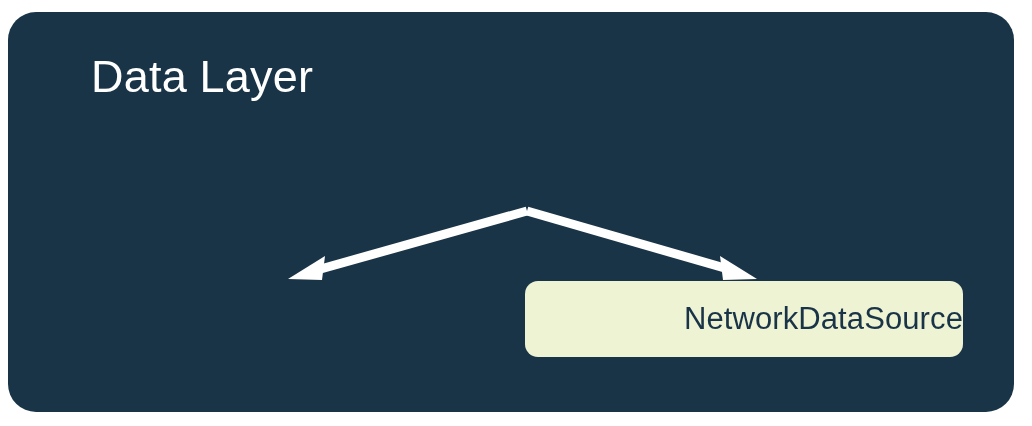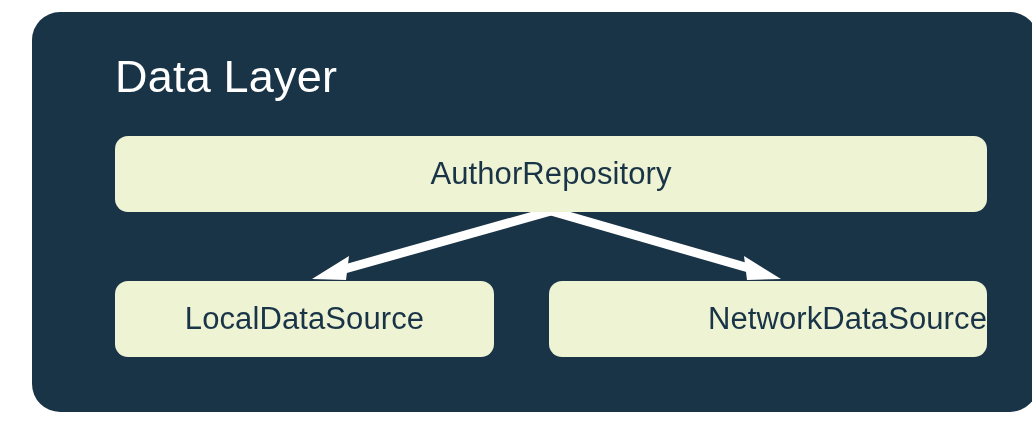--- a/index.html
+++ b/index.html
@@ -12,21 +12,20 @@
     height: 426px;
     font-family: "Liberation Sans", sans-serif;
     overflow: hidden;
   }
 
   #stage {
     position: relative;
     width: 851px;
     height: 426px;
     background: #ffffff;
-    margin-left: 24px;
   }
 
   
   #layer-panel {
     position: absolute;
     left: 8px;
     top: 12px;
     width: 1006px;
     height: 400px;
     background: #1a3447;
@@ -113,25 +112,19 @@
       <path d="M 527 211 L 310 272" stroke="#ffffff" stroke-width="9" stroke-linecap="butt" fill="none"></path>
       <path d="M 288 279 L 325 256 L 322 280 Z" fill="#ffffff"></path>
     </g>
 
     <g>
       <path d="M 527 211 L 735 271" stroke="#ffffff" stroke-width="9" stroke-linecap="butt" fill="none"></path>
       <path d="M 757 279 L 720 256 L 723 280 Z" fill="#ffffff"></path>
     </g>
   </svg>
 
-  <div class="node-box" id="node-repository">
-    <span class="node-label">AuthorRepository</span>
-  </div>
 
-  <div class="node-box" id="node-local">
-    <span class="node-label">LocalDataSource</span>
-  </div>
 
   <div class="node-box" id="node-network">
     <span class="node-label">NetworkDataSource</span>
   </div>
 
 </div>
 
 </body></html>

